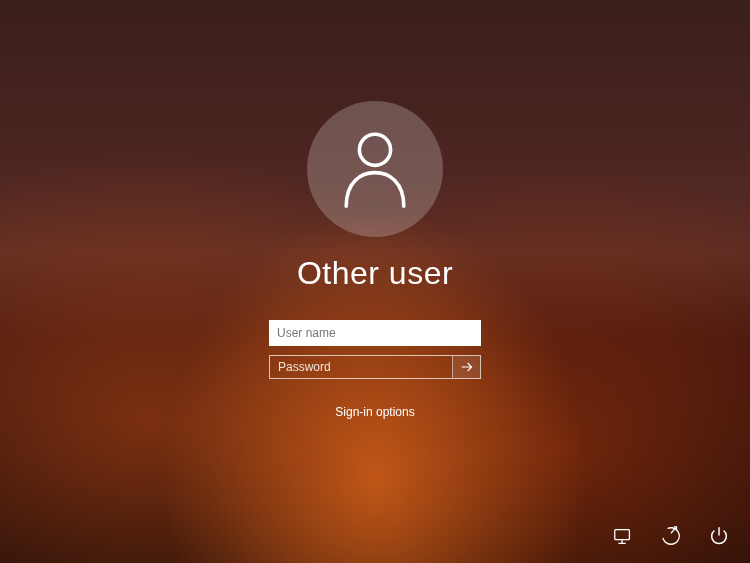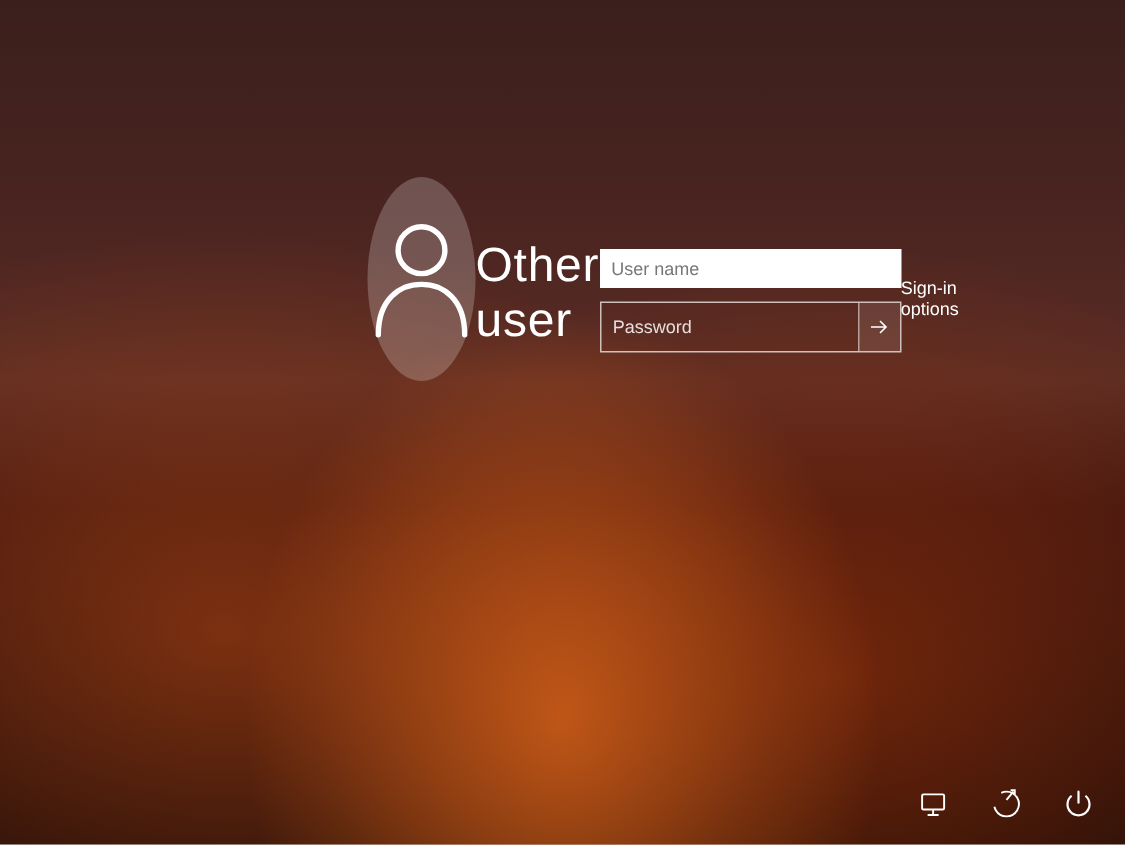--- a/index.html
+++ b/index.html
@@ -8,26 +8,26 @@
     background:
       radial-gradient(ellipse at 50% 85%, rgba(255,120,30,0.6), transparent 40%),
       radial-gradient(ellipse at 20% 75%, rgba(200,80,20,0.5), transparent 45%),
       radial-gradient(ellipse at 75% 80%, rgba(180,60,10,0.5), transparent 45%),
       linear-gradient(to bottom, #3a1f1c 0%, #4a2420 25%, #5a2c24 45%, #3a1410 60%, #1a0a08 100%);
     position: relative;
     color: #fff;
   }
   .login-area {
     position: absolute;
-    top: 118px;
+    top: 101px;
     left: 50%;
     transform: translateX(-50%);
     width: 260px;
     display: flex;
-    flex-direction: row;
+    flex-direction: column;
     align-items: center;
   }
   .avatar {
     width: 136px;
     height: 136px;
     border-radius: 50%;
     background: rgba(255,255,255,0.22);
     display: flex;
     align-items: center;
     justify-content: center;
@@ -46,21 +46,21 @@
     background: #fff;
     border: none;
     outline: none;
     padding: 0 8px;
     font-size: 12px;
     color: #000;
   }
   .username::placeholder { color: #777; }
   .pw-row {
     display: flex;
-    height: 34px;
+    height: 24px;
     border: 1px solid rgba(255,255,255,0.7);
   }
   .password {
     flex: 1;
     background: transparent;
     border: none;
     outline: none;
     padding: 0 8px;
     font-size: 12px;
     color: #fff;

